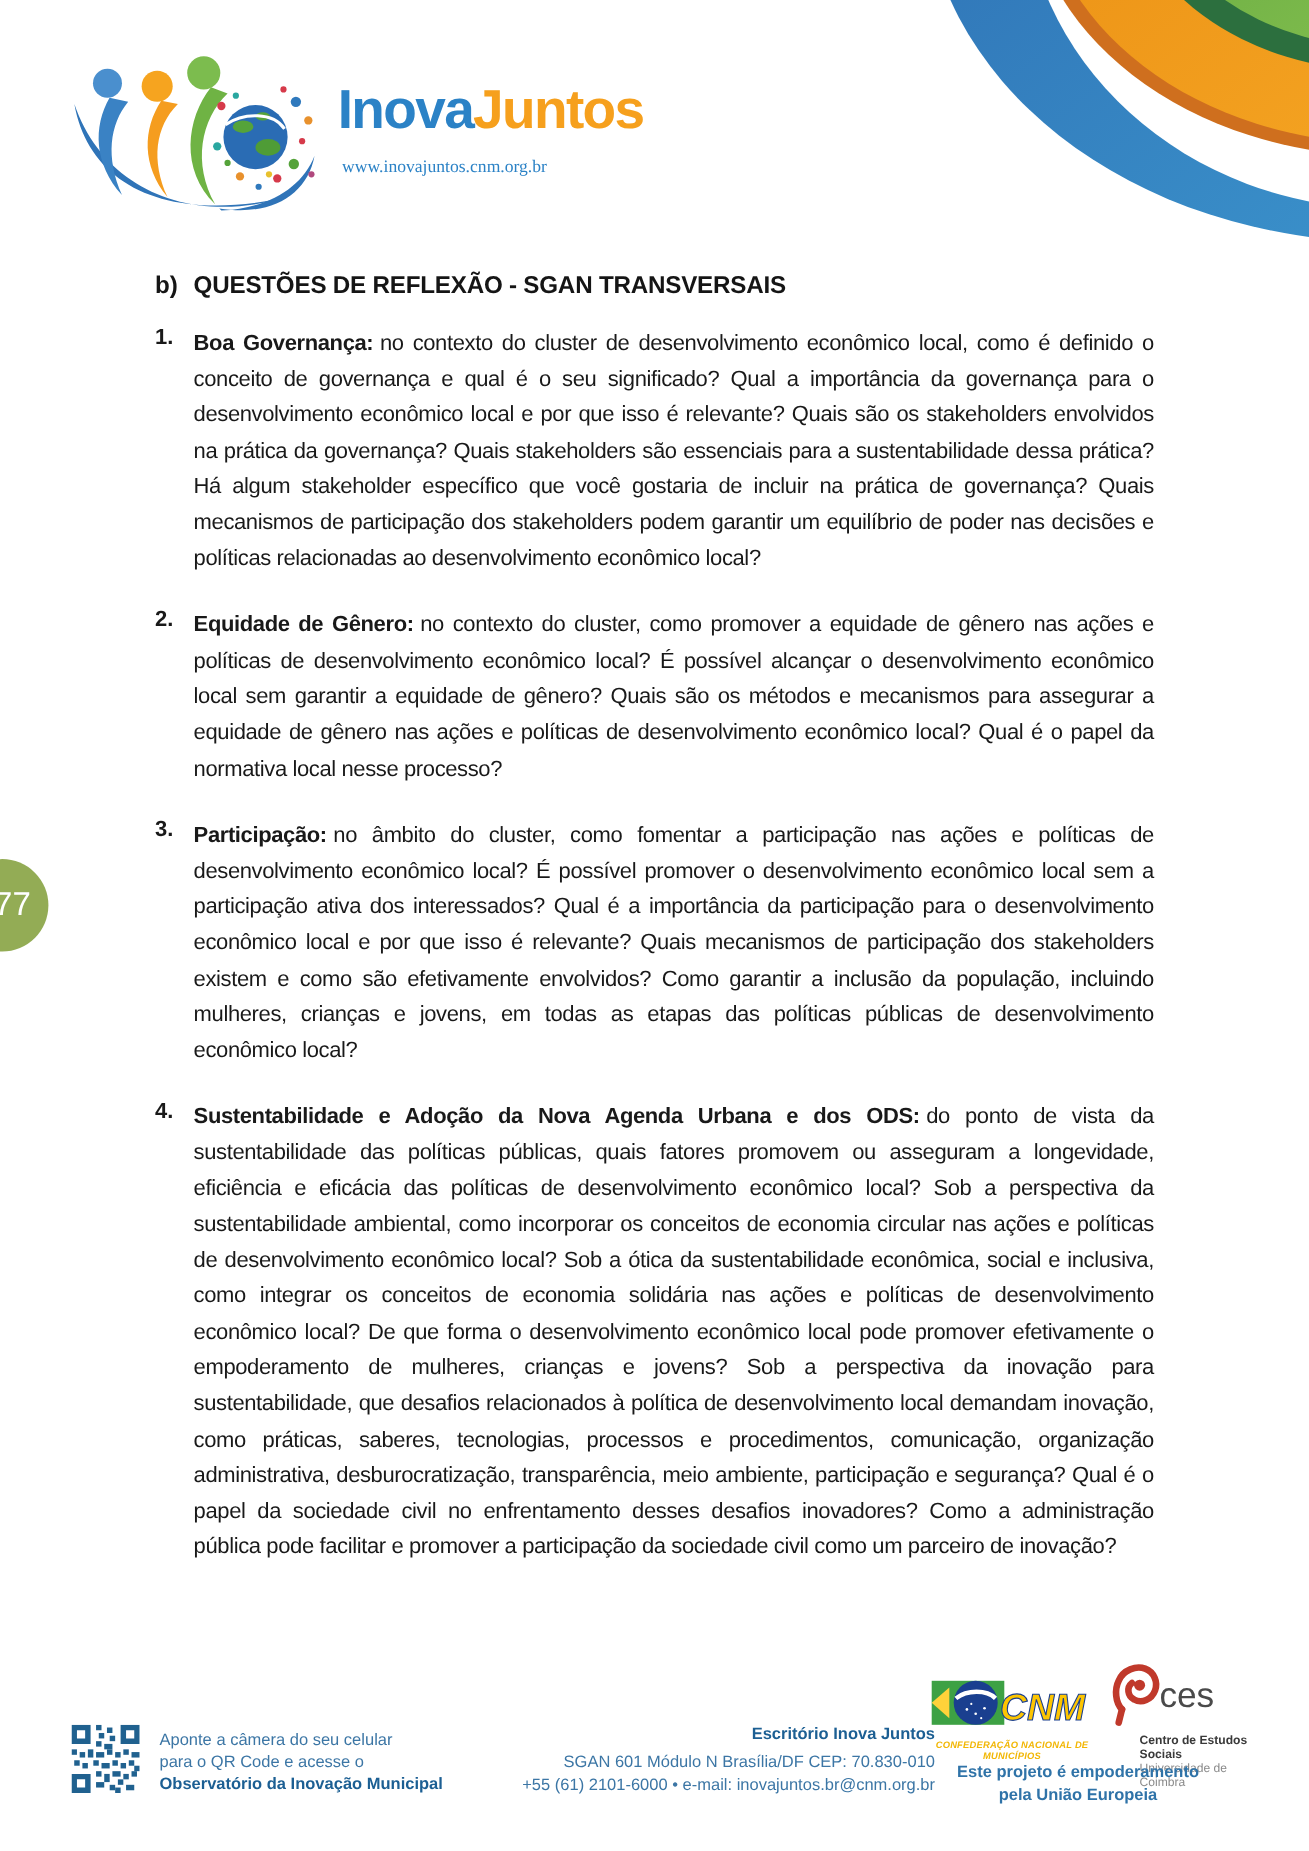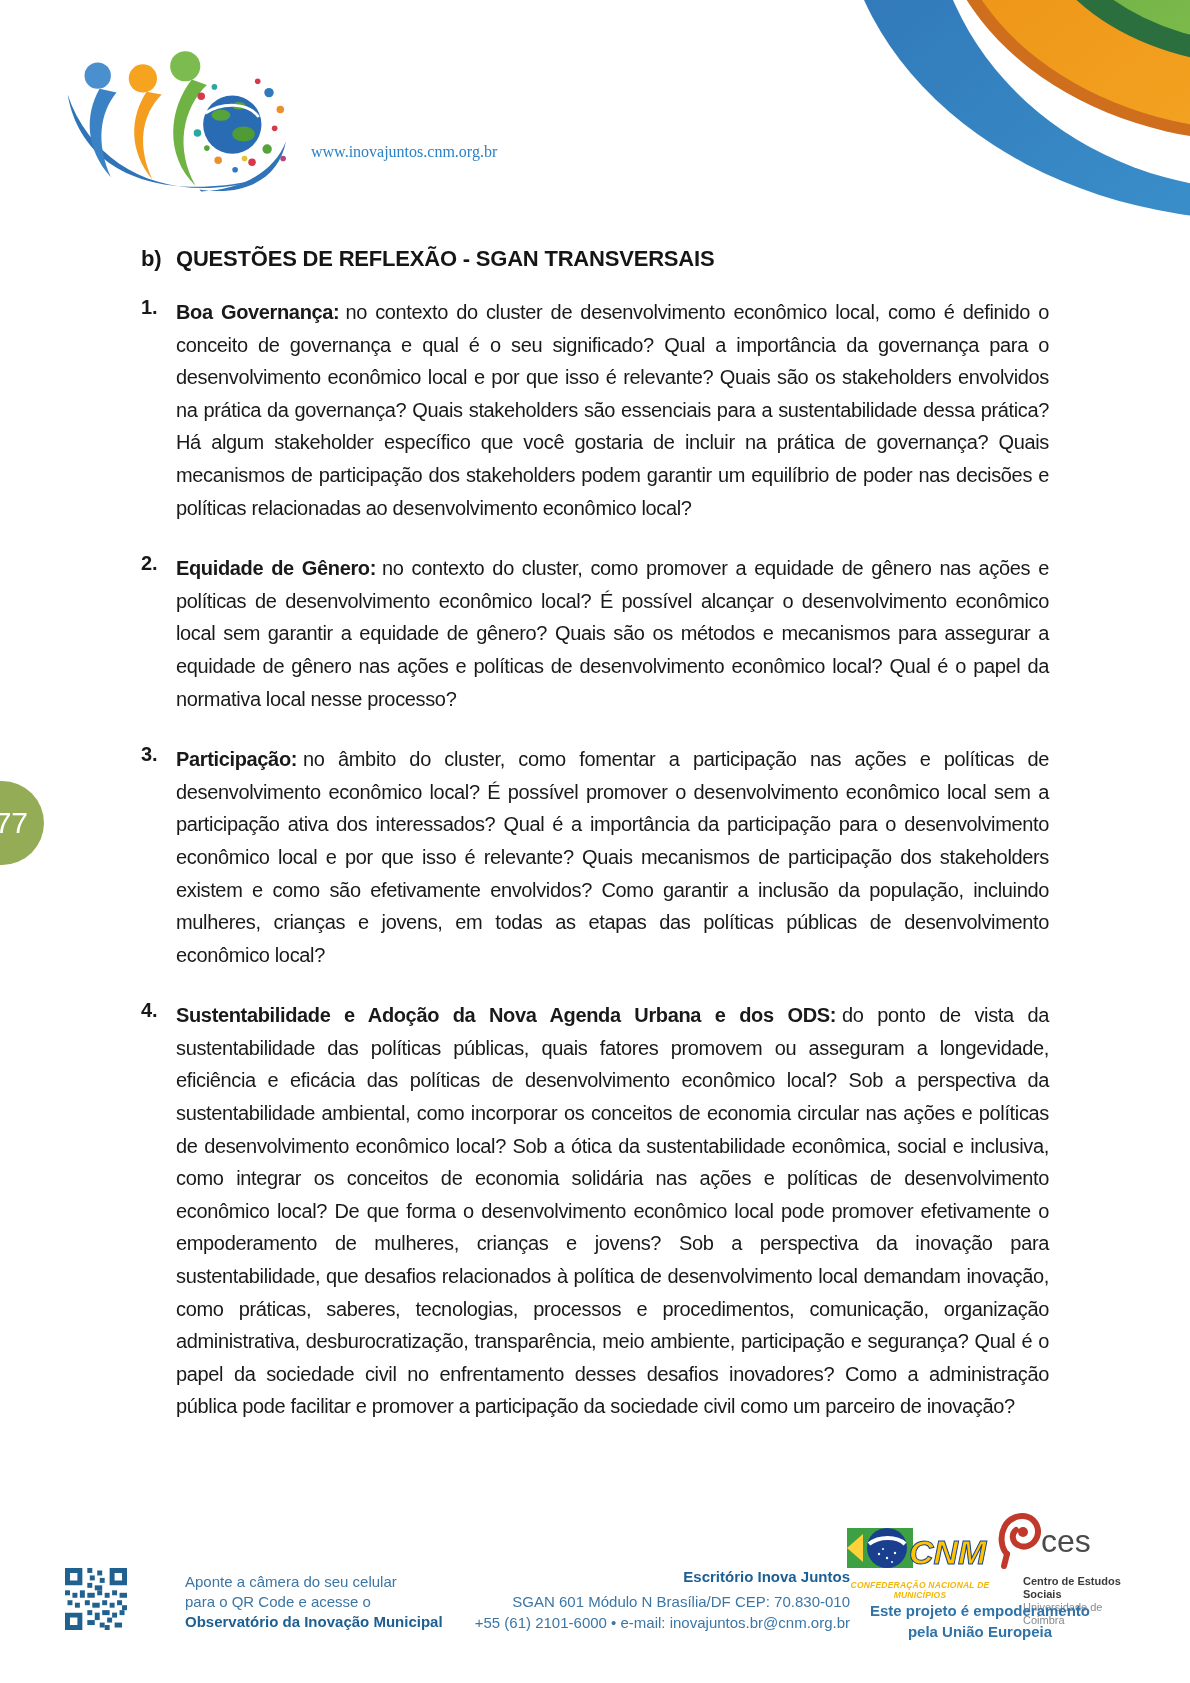--- a/index.html
+++ b/index.html
@@ -28,30 +28,30 @@
   .heading .hprefix{width:35px;flex:none;}
   .q{display:flex;margin-bottom:28px;}
   .q .num{width:35px;flex:none;font-weight:bold;font-size:20px;}
   .q .qtext{
     margin:0;flex:1;font-size:20px;line-height:32.6px;text-align:justify;
     letter-spacing:-0.35px;
   }
   .q .lead{font-weight:bold;margin-right:6px;}
   
   .footer{position:absolute;left:0;top:1500px;width:1190px;height:160px;font-size:15px;}
-  .qr-block{position:absolute;left:65px;top:68px;display:flex;gap:40px;}
+  .qr-block{position:absolute;left:65px;top:68px;display:flex;}
   .qr-svg{width:62px;height:62px;flex:none;}
   .qr-text{margin-left:18px;line-height:20px;color:#3c76a5;padding-top:4px;}
   .qr-text .bold{font-weight:bold;color:#1c5f93;}
   .office{position:absolute;left:370px;top:66px;width:480px;text-align:right;line-height:21px;color:#3c76a5;}
   .office .title{font-weight:bold;color:#1c5f93;margin-bottom:4px;}
   .partners{position:absolute;left:795px;top:0;width:360px;}
   .cnm{position:absolute;left:50px;top:24px;width:150px;}
   .cnm-caption{font-size:8.5px;font-weight:bold;font-style:italic;color:#f2b705;text-align:center;margin-top:1px;letter-spacing:0.2px;}
-  .ces{position:absolute;left:198px;top:10px;width:140px;}
+  .ces{position:absolute;left:211px;top:10px;width:140px;}
   .ces-captions{margin-top:2px;margin-left:30px;line-height:13px;}
   .ces-c1{font-size:11px;font-weight:bold;color:#3a3a3a;}
   .ces-c2{font-size:11px;color:#8a8a8a;}
   .cofinance{position:absolute;left:55px;top:100px;width:260px;text-align:center;color:#2f73a8;font-weight:bold;line-height:21px;font-size:15px;}
 </style>
 </head>
 <body>
 
 <svg class="corner" viewBox="0 0 400 250" preserveAspectRatio="none">
   <defs>
@@ -105,20 +105,23 @@
       <circle cx="220" cy="118" r="5" fill="#55a33a"></circle>
     <circle cx="204" cy="132" r="4" fill="#d63a4a"></circle>
       <circle cx="186" cy="140" r="3" fill="#2f79bd"></circle>
     <circle cx="168" cy="130" r="4" fill="#e8912d"></circle>
       <circle cx="156" cy="117" r="3" fill="#55a33a"></circle>
     <circle cx="146" cy="101" r="4" fill="#2aa7a0"></circle>
       <circle cx="237" cy="128" r="3" fill="#b0487d"></circle>
     <circle cx="210" cy="46" r="3" fill="#d63a4a"></circle>
       <circle cx="196" cy="128" r="3" fill="#e8c12d"></circle>
   </svg>
+  <div class="wordmark">
+    <span class="w1">Inova</span><span class="w2">Juntos</span>
+  </div>
   <a class="logo-url" href="#">www.inovajuntos.cnm.org.br</a>
 </div>
 
 <div class="page-badge">77</div>
 
 <div class="main">
   <div class="heading">
     <span class="hprefix">b)</span>
     <span>QUESTÕES DE REFLEXÃO - SGAN TRANSVERSAIS</span>
   </div>

